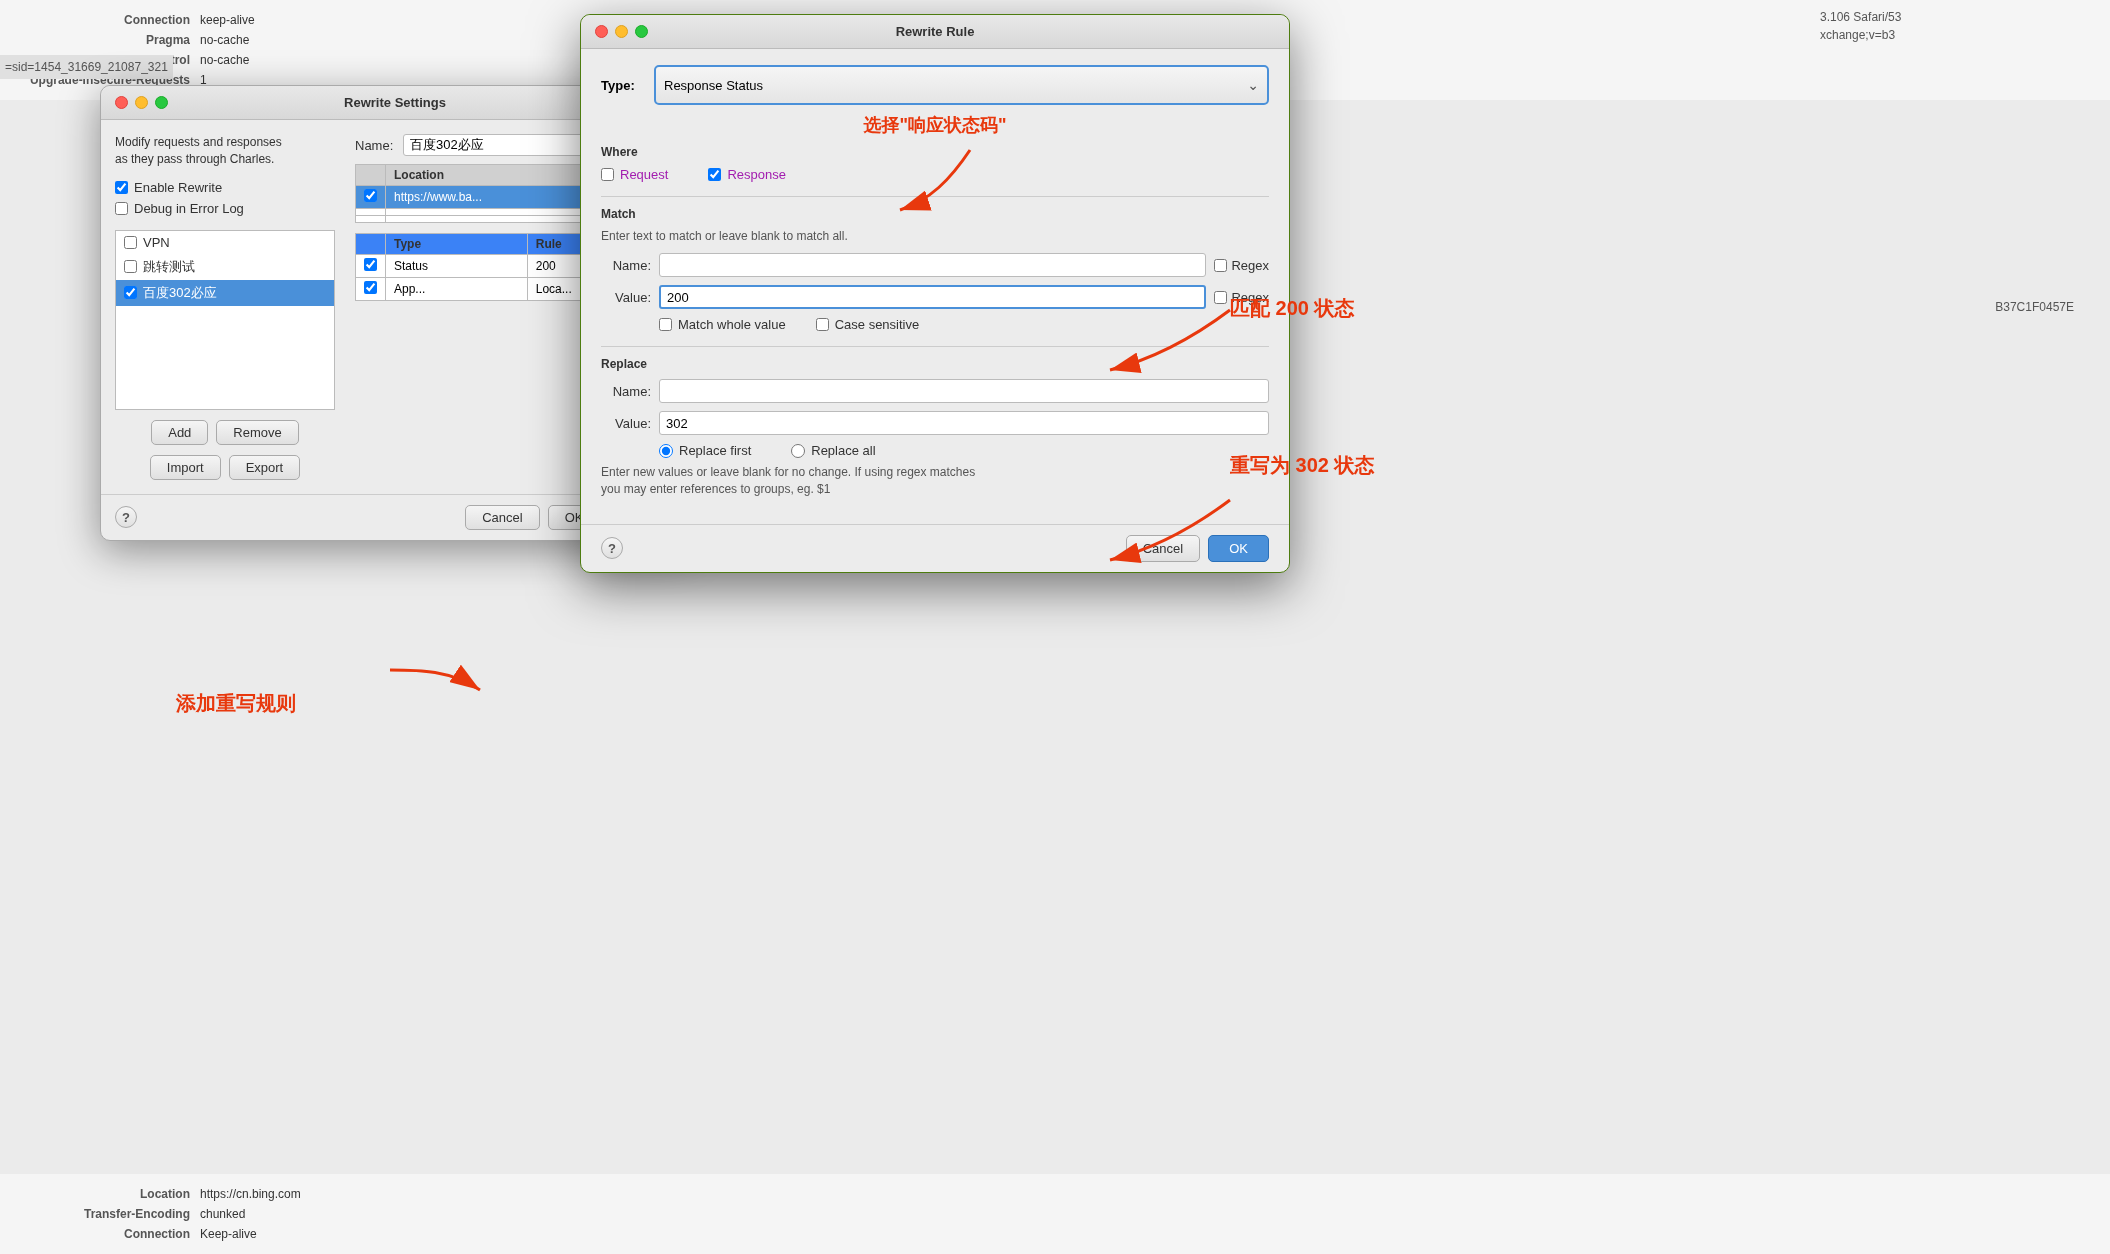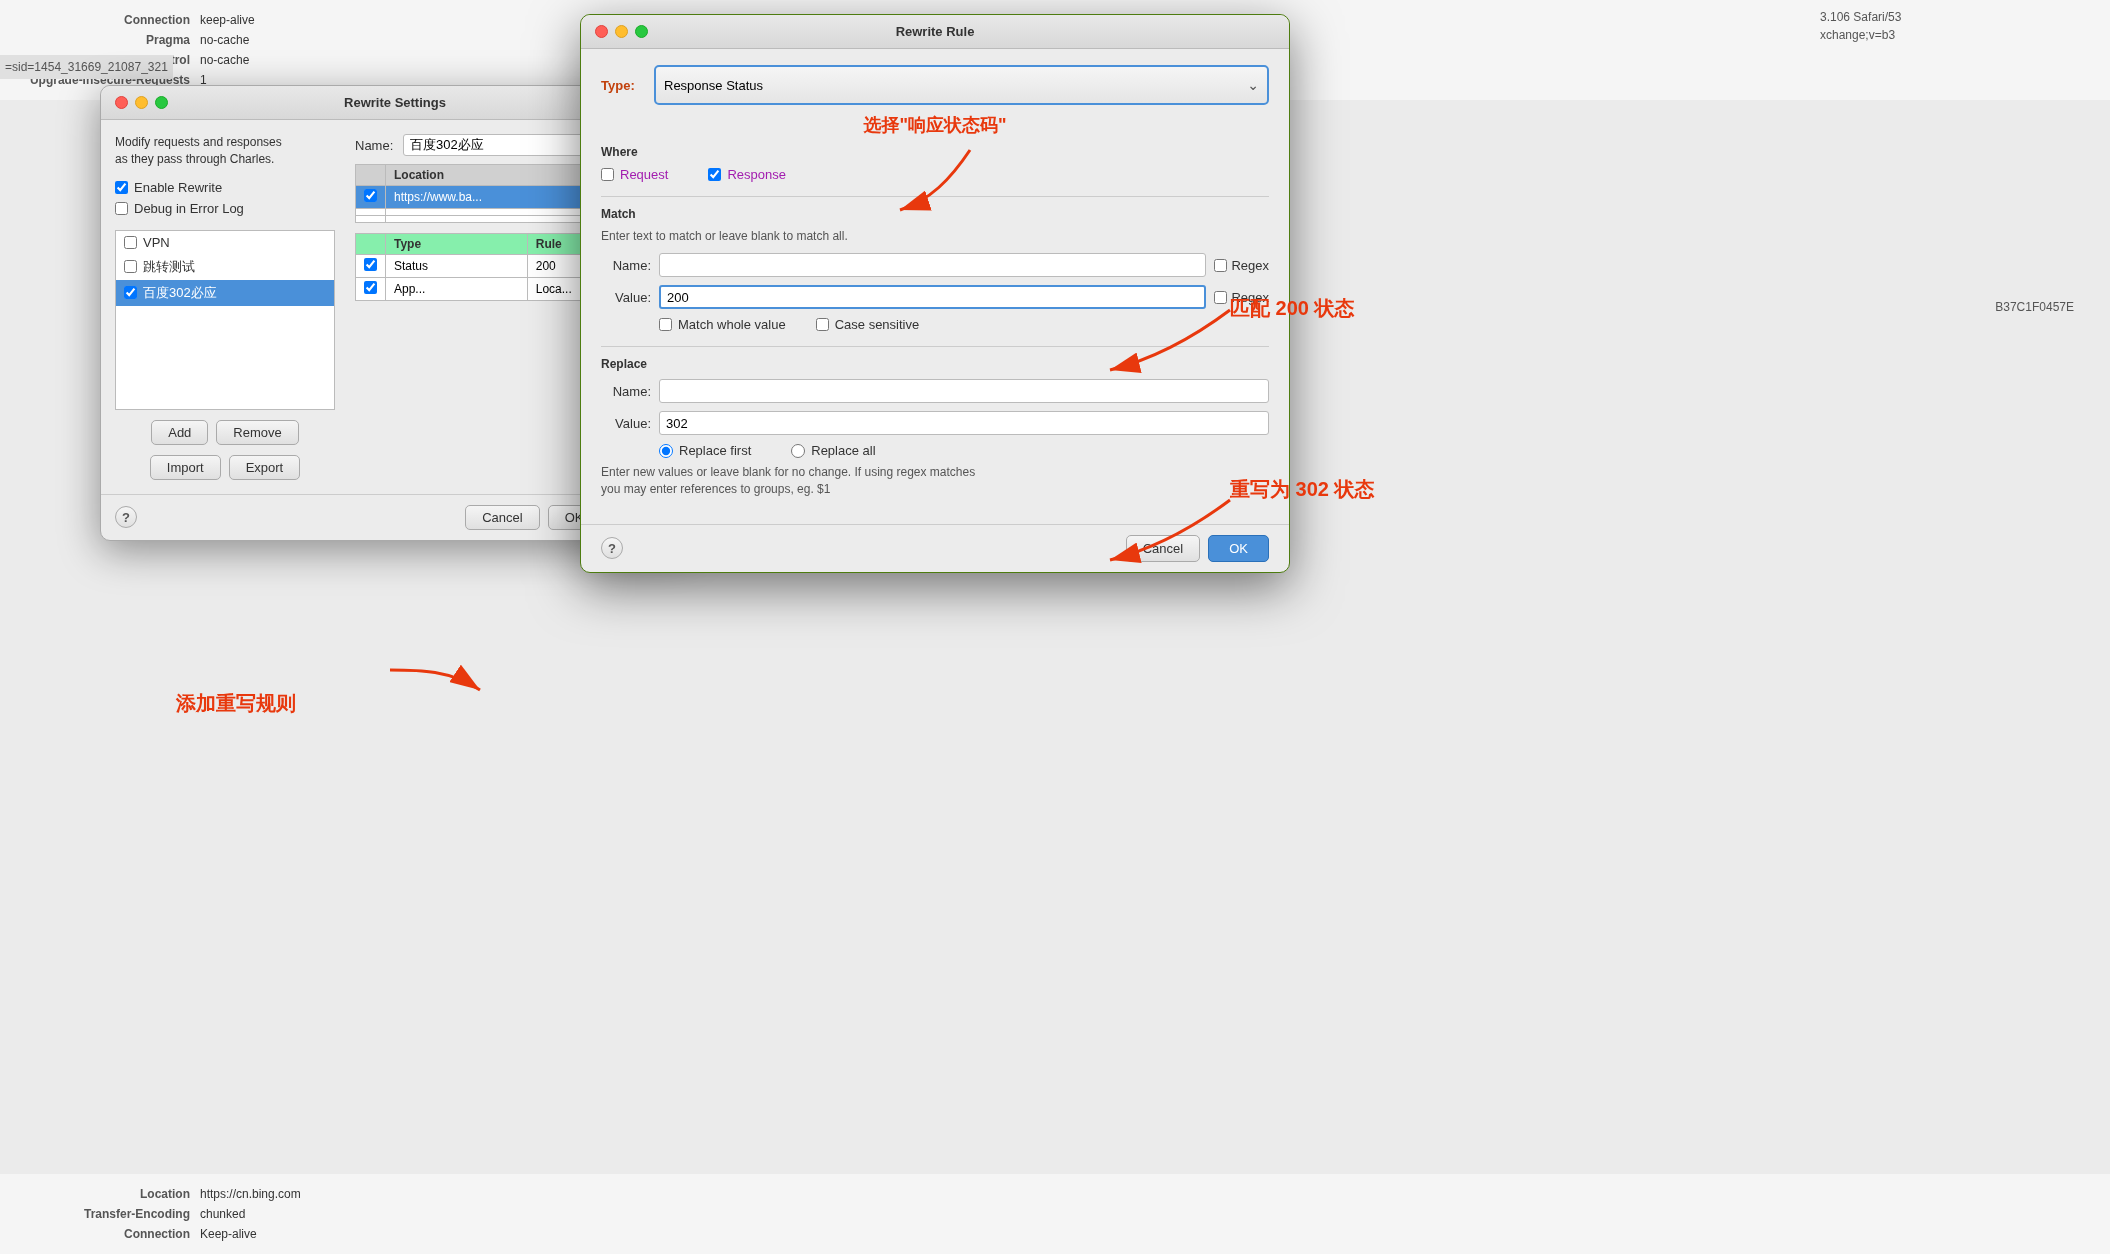--- a/index.html
+++ b/index.html
@@ -228,21 +228,21 @@
       color: white;
     }
 
     .rules-table {
       width: 100%;
       border-collapse: collapse;
       margin-top: 10px;
     }
 
     .rules-table th {
-      background: #86efac;
+      background: #3b82f6;
       border: 1px solid #bbb;
       padding: 3px 8px;
       font-size: 12px;
       font-weight: 600;
       color: #333;
       text-align: left;
     }
 
     .rules-table td {
       border: 1px solid #bbb;
@@ -330,21 +330,21 @@
     .type-row {
       display: flex;
       align-items: center;
       gap: 8px;
       margin-bottom: 14px;
     }
 
     .type-label {
       font-size: 13px;
       font-weight: 600;
-      color: #c2410c;
+      color: #000000;
       min-width: 45px;
     }
 
     .select-wrapper {
       flex: 1;
       position: relative;
     }
 
     .select-wrapper::after {
       content: '⌄';
@@ -843,21 +843,21 @@
 
 <svg style="position:absolute; top:310px; left:1230px; pointer-events:none; overflow:visible;" width="10" height="10">
   <defs>
     <marker id="arrowhead2" markerWidth="10" markerHeight="7" refX="10" refY="3.5" orient="auto">
       <polygon points="0 0, 10 3.5, 0 7" fill="#e8380d"></polygon>
     </marker>
   </defs>
   <path d="M 0 0 C -40 30, -80 50, -120 60" stroke="#e8380d" stroke-width="3" fill="none" marker-end="url(#arrowhead2)"></path>
 </svg>
 
-<div style="position:absolute; top:476px; left:1230px; color:#e8380d; font-size:20px; font-weight:700; pointer-events:none;">重写为 302 状态</div>
+<div style="position:absolute; top:452px; left:1230px; color:#e8380d; font-size:20px; font-weight:700; pointer-events:none;">重写为 302 状态</div>
 
 <svg style="position:absolute; top:500px; left:1230px; pointer-events:none; overflow:visible;" width="10" height="10">
   <defs>
     <marker id="arrowhead3" markerWidth="10" markerHeight="7" refX="10" refY="3.5" orient="auto">
       <polygon points="0 0, 10 3.5, 0 7" fill="#e8380d"></polygon>
     </marker>
   </defs>
   <path d="M 0 0 C -40 30, -80 50, -120 60" stroke="#e8380d" stroke-width="3" fill="none" marker-end="url(#arrowhead3)"></path>
 </svg>
 

